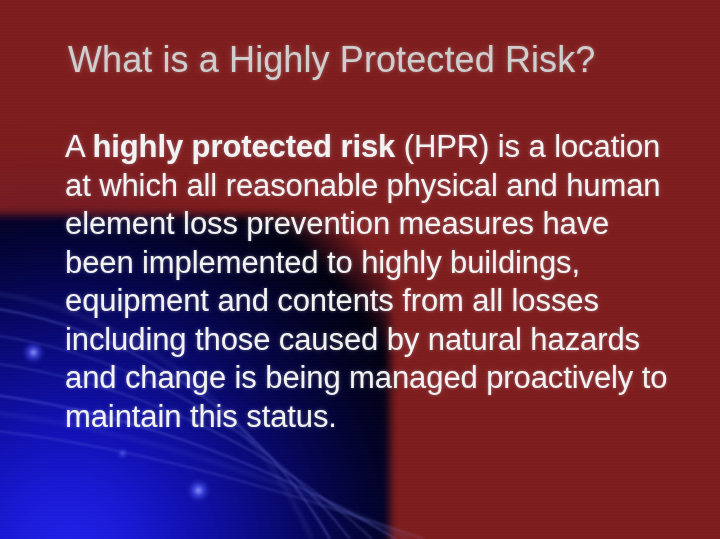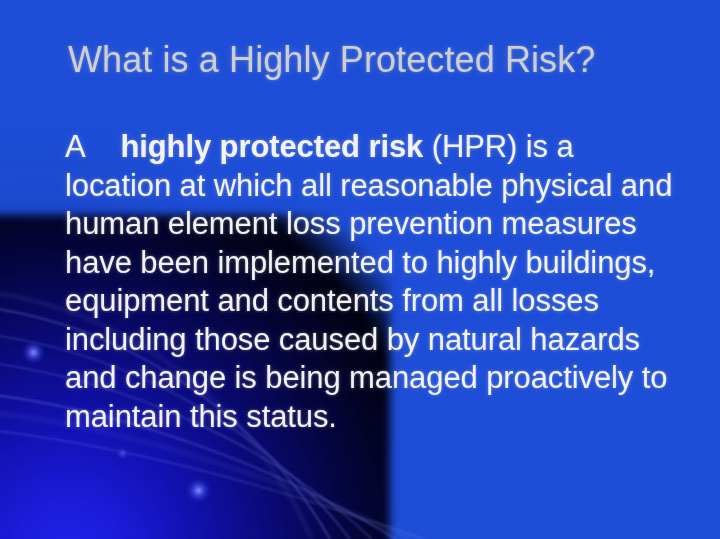--- a/index.html
+++ b/index.html
@@ -9,21 +9,21 @@
   }
   body {
     font-family: "Liberation Sans", sans-serif;
   }
 
   #slide {
     position: relative;
     width: 720px;
     height: 539px;
     overflow: hidden;
-    background: #1d4ed8;
+    background: #7f1d1d;
   }
 
   
   .bg-layer {
     position: absolute;
     inset: 0;
     pointer-events: none;
   }
 
   
@@ -126,21 +126,20 @@
     line-height: 38.5px;
     font-weight: 400;
     color: #f4f4f4;
     letter-spacing: -0.1px;
     text-shadow: 0 0 3px rgba(255,255,255,0.35),
                  0 0 9px rgba(190,200,255,0.16);
   }
 
   .body-block b {
     font-weight: 700;
-    margin-left: 28px;
   }
 
   
   .grain {
     position: absolute;
     inset: 0;
     background: linear-gradient(rgba(255,255,255,0.012) 50%, rgba(0,0,0,0.012) 50%);
     background-size: 100% 3px;
     pointer-events: none;
     opacity: 0.6;

